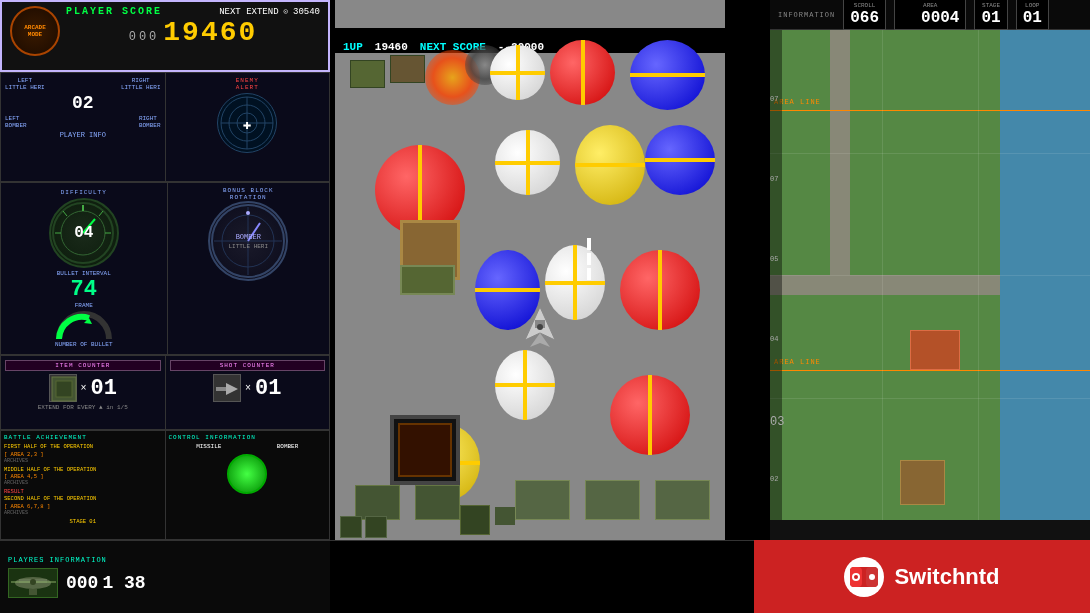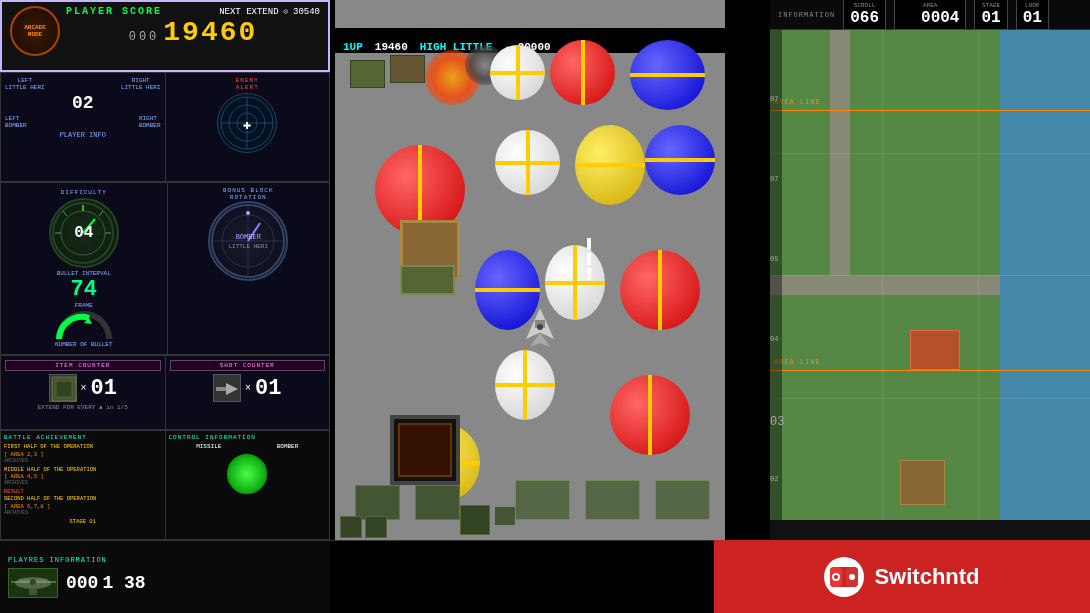--- a/index.html
+++ b/index.html
@@ -542,21 +542,21 @@
       font-family: 'Courier New', monospace;
     }
 
     .bottom-middle {
       flex: 1;
       background: #000;
       border-top: 1px solid #333;
     }
 
     .bottom-right {
-      width: 376px;
+      width: 336px;
       background: #cc2222;
       display: flex;
       align-items: center;
       justify-content: center;
       gap: 10px;
     }
     .switch-logo {
       width: 40px;
       height: 40px;
       background: #fff;
@@ -780,21 +780,21 @@
       <div style="width:40px; height:40px; background:radial-gradient(circle, #44ff44, #008800); border-radius:50%; margin:4px auto; border:2px solid #00aa00;"></div>
     </div>
   </div>
 </div>
 
 <div id="game-screen">
 
   <div class="game-hud">
     <span class="hud-1up">1UP</span>
     <span class="hud-score">19460</span>
-    <span class="hud-high">HIGH LITTLE</span>
+    <span class="hud-high">NEXT SCORE</span>
     <span class="hud-highscore">--20000</span>
   </div>
 
   <div class="game-area">
 
     <div class="tank" style="left:15px; top:35px; background:#556633;"></div>
     <div class="tank" style="left:55px; top:30px; background:#665533;"></div>
 
     <div class="explosion" style="left:90px; top:25px; width:55px; height:55px;"></div>
     <div class="explosion" style="left:130px; top:20px; width:40px; height:40px; background:radial-gradient(circle,#888,#444,transparent);"></div>

